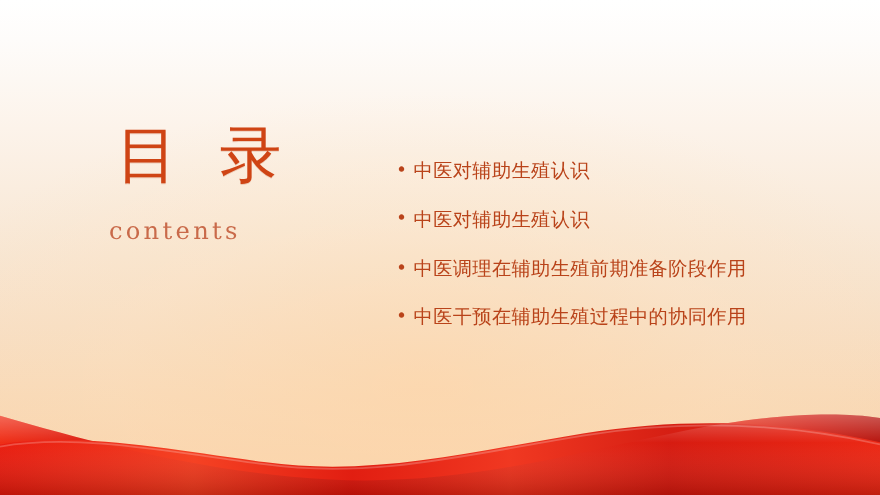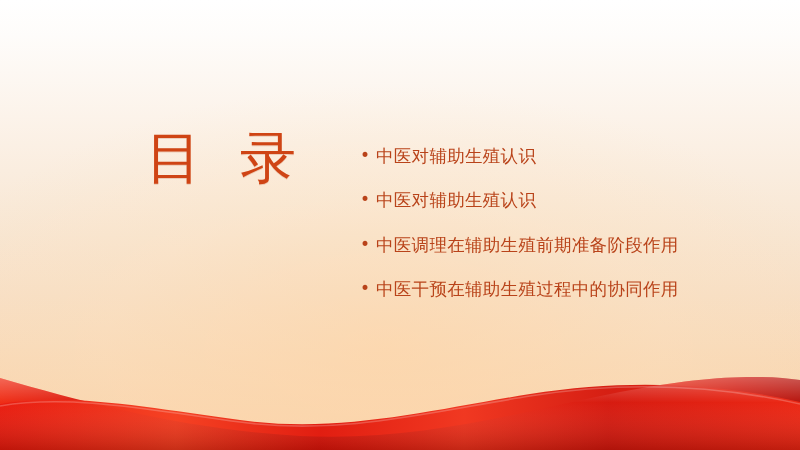--- a/index.html
+++ b/index.html
@@ -58,23 +58,23 @@
     width: 800px;
     height: 92px;
     overflow: hidden;
   }
   .wave-wrap svg { display: block; }
 
   
   .title-block {
     position: absolute;
     left: 96px;
-    top: 128px;
+    top: 112px;
     width: 250px;
-    text-align: center;
+    text-align: left;
   }
   .title-cn {
     font-family: "DejaVu Serif", "Liberation Serif", serif;
     font-size: 56px;
     line-height: 1.08;
     letter-spacing: 10px;
     font-weight: 400;
     color: #cf4414;
     text-indent: 10px;
     margin: 0;
@@ -143,20 +143,21 @@
 </head>
 <body>
 
 <div class="slide">
 
   <div class="bg-gradient"></div>
   <div class="bg-bloom"></div>
 
   <div class="title-block">
     <div class="title-cn">目 录</div>
+    <div class="title-en">contents</div>
   </div>
 
 
   <ul class="toc">
     <li class="toc-item">
       <span class="toc-bullet">•</span>
       <span class="toc-text">中医对辅助生殖认识</span>
     </li>
     <li class="toc-item">
       <span class="toc-bullet">•</span>

